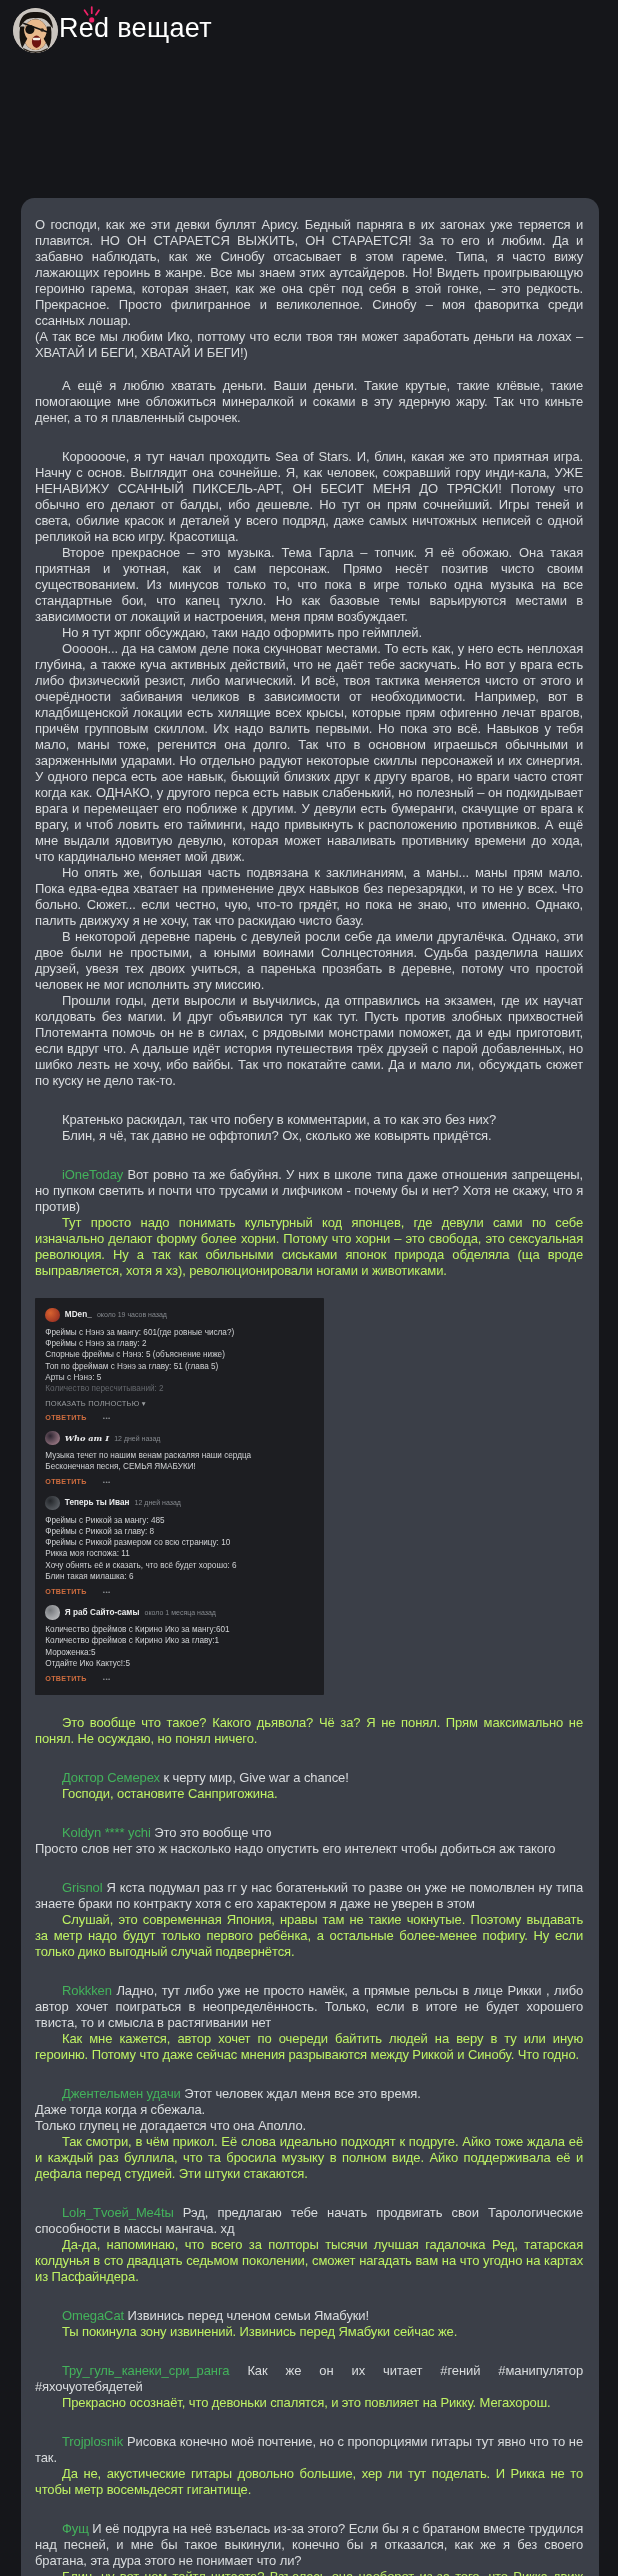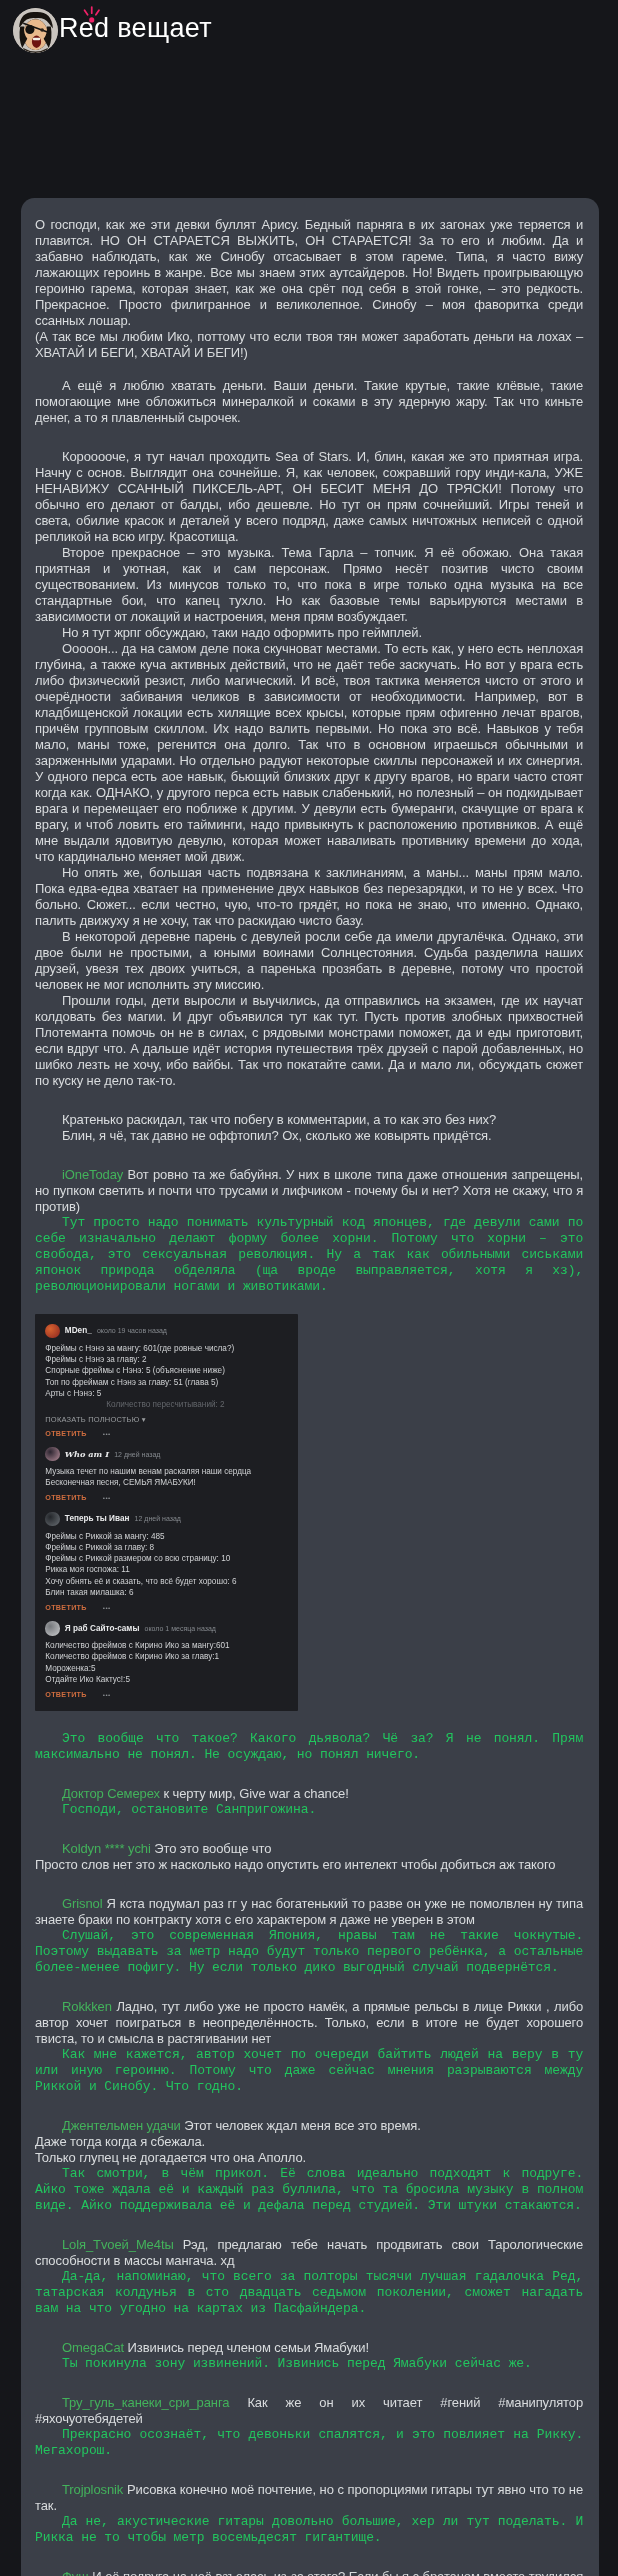--- a/index.html
+++ b/index.html
@@ -18,36 +18,36 @@
     background:#3b3f48;border-radius:13.4px;box-sizing:border-box;
     padding:18.5px 15.5px 20.6px 14.4px;overflow:hidden;
   }
   .para{
     margin:0;text-align:justify;text-indent:27px;
     color:#d9dcde;font-size:13px;line-height:16px;letter-spacing:-0.1px;font-weight:400;
   }
   .para.noind{text-indent:0;}
   .para.gap1{margin-top:17.5px;}
   .para.gap2{margin-top:23px;}
-  .para.orange{color:#22c55e;font-family:Liberation Mono, monospace;}
+  .para.orange{color:#bef264;}
   .user{color:#43b25b;}
   
   .quote{
-    width:263px;background:#1d1e22;margin:18.5px 0 19.6px 0;
+    width:289px;background:#1d1e22;margin:18.5px 0 19.6px 0;
     padding:10.3px 12.4px 3.1px 10.3px;box-sizing:border-box;border-radius:1px;
     font-family:"Liberation Sans",sans-serif;text-align:left;
   }
   .q-comment{margin-bottom:9.3px;}
   .q-head{display:flex;align-items:center;gap:5.2px;margin-bottom:4.6px;}
   .q-av{width:14.4px;height:14.4px;border-radius:50%;flex:0 0 auto;}
   .q-name{font-size:8.2px;font-weight:bold;color:#e9eaeb;}
   .q-name.gothic{font-family:"DejaVu Serif",serif;font-style:italic;}
   .q-time{font-size:7px;color:#85898e;}
   .q-line{font-size:8.2px;line-height:11.3px;color:#d0d2d4;}
-  .q-line.dim{color:#63666b;text-align:center;}
+  .q-line.dim{color:#63666b;}
   .q-more{font-size:7.5px;color:#9b9ea1;letter-spacing:0.2px;margin-top:4.6px;cursor:pointer;}
   .q-reply-row{display:flex;align-items:center;gap:16px;margin-top:4.6px;}
   .q-reply{font-size:7.2px;font-weight:bold;letter-spacing:0.3px;color:#cf6d3f;cursor:pointer;}
   .q-dots{font-size:6.2px;color:#8d9094;letter-spacing:0.5px;cursor:pointer;}
 </style>
 </head>
 <body>
 
 <div class="header">
   <div class="avatar">

